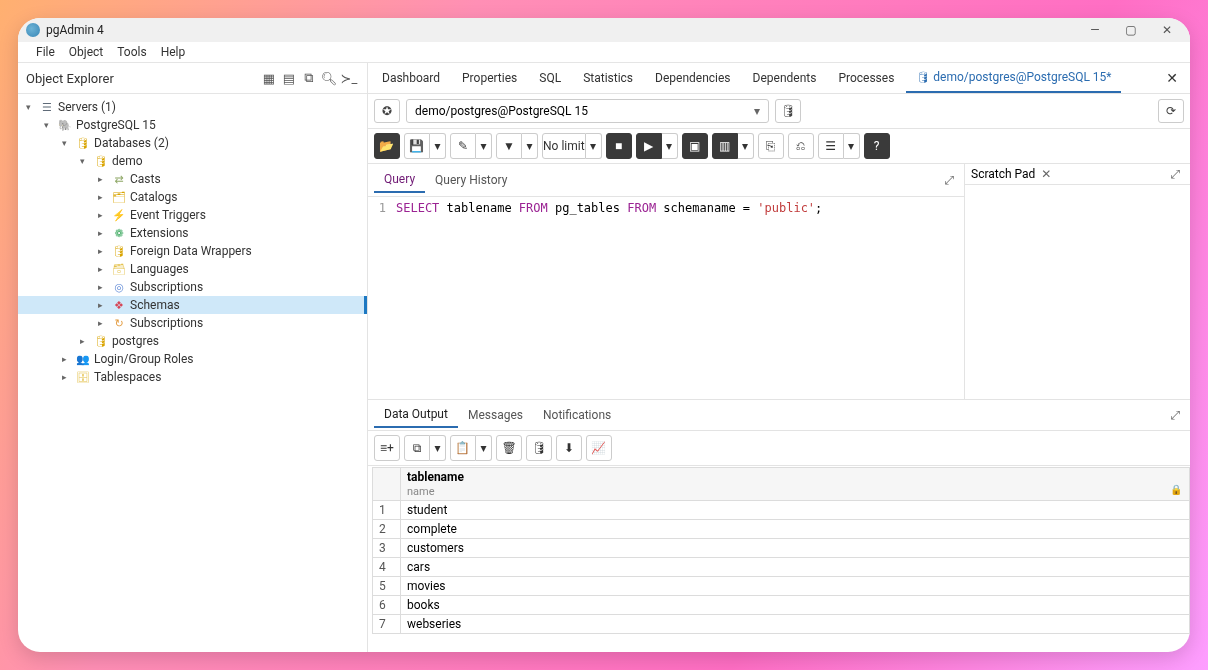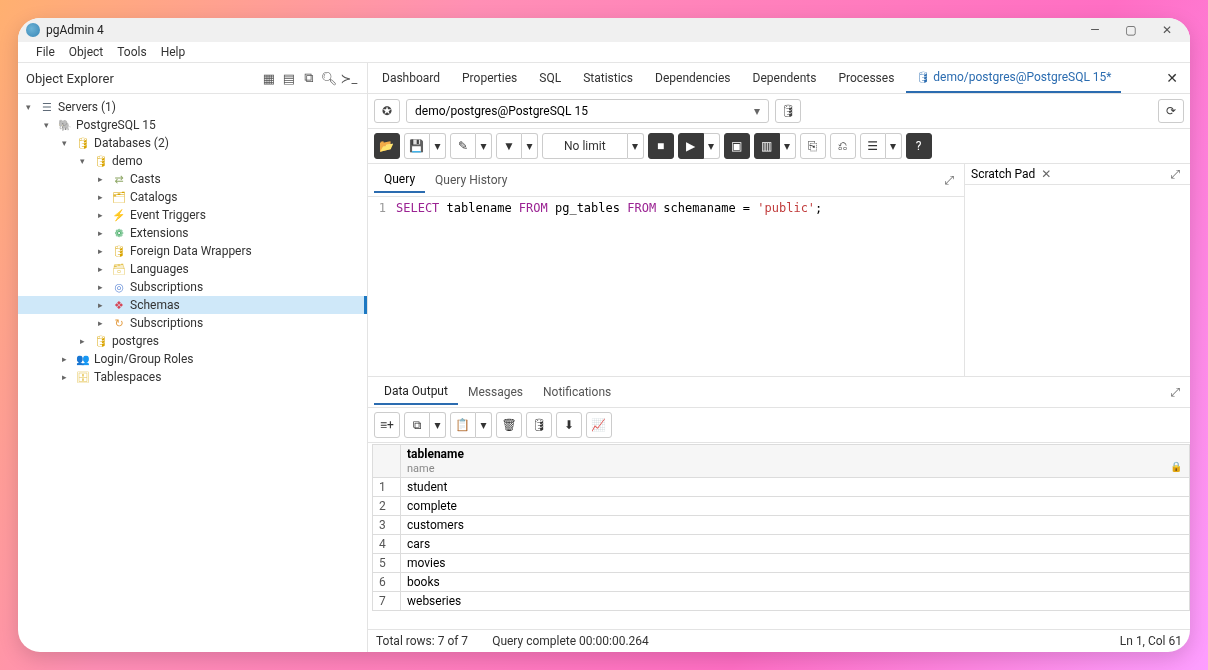--- a/index.html
+++ b/index.html
@@ -177,29 +177,29 @@
   display:inline-flex; align-items:center; justify-content:center;
   color:#333; cursor:pointer; background:#fff;
   padding: 0 4px;
   font-size: 12px;
 }
 .tbtn.dark { background:#3a3a3a; color:#fff; border-color:#3a3a3a; }
 .tbtn.small-chev { min-width:16px; border-left:none; }
 .tdrop { display:flex; }
 .tdrop .tbtn:first-child { border-top-right-radius:0; border-bottom-right-radius:0; }
 .tdrop .tbtn:last-child { border-top-left-radius:0; border-bottom-left-radius:0; }
-.nolimit { padding: 0 21px; }
+.nolimit { padding: 0 0; }
 
 .editor-area { flex:1; display:flex; min-height:0; }
 .editor-left { flex:1; display:flex; flex-direction:column; border-right:1px solid #e3e3e3; min-height:0; }
 .editor-tabs {
   display:flex; align-items:center; padding:3px 6px; border-bottom:1px solid #e3e3e3;
 }
 .etab { padding:5px 10px; font-size:12px; cursor:pointer; color:#555; }
-.etab.active { color:#000000; border-bottom:2px solid #2b6cb0; }
+.etab.active { color:#701a75; border-bottom:2px solid #2b6cb0; }
 .editor-tabs .exp-icon { margin-left:auto; color:#666; cursor:pointer; padding:0 4px; }
 
 .code {
   flex: 1;
   display: flex;
   font-family: Menlo, Consolas, monospace;
   font-size: 12px;
   overflow: auto;
   background:#fff;
 }
@@ -556,21 +556,15 @@
                 <td>books</td>
               </tr>
               <tr>
                 <td class="rownum">7</td>
                 <td>webseries</td>
               </tr>
             </tbody>
         </table>
       </div>
 
-      <div class="statusbar">
-        <span>Total rows: 7 of 7</span>
-        <span>Query complete 00:00:00.264</span>
-        <span class="spacer"></span>
-        <span>Ln 1, Col 61</span>
-      </div>
     </div>
   </div>
 </div>
 
 </body></html>

